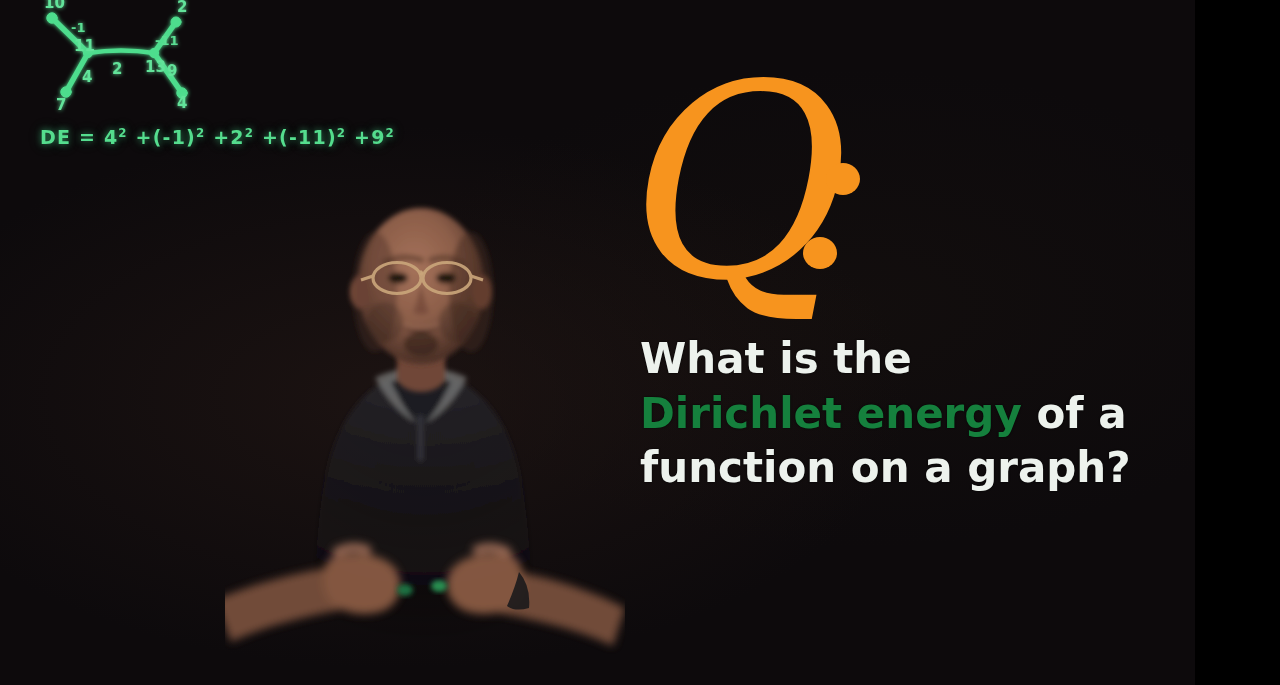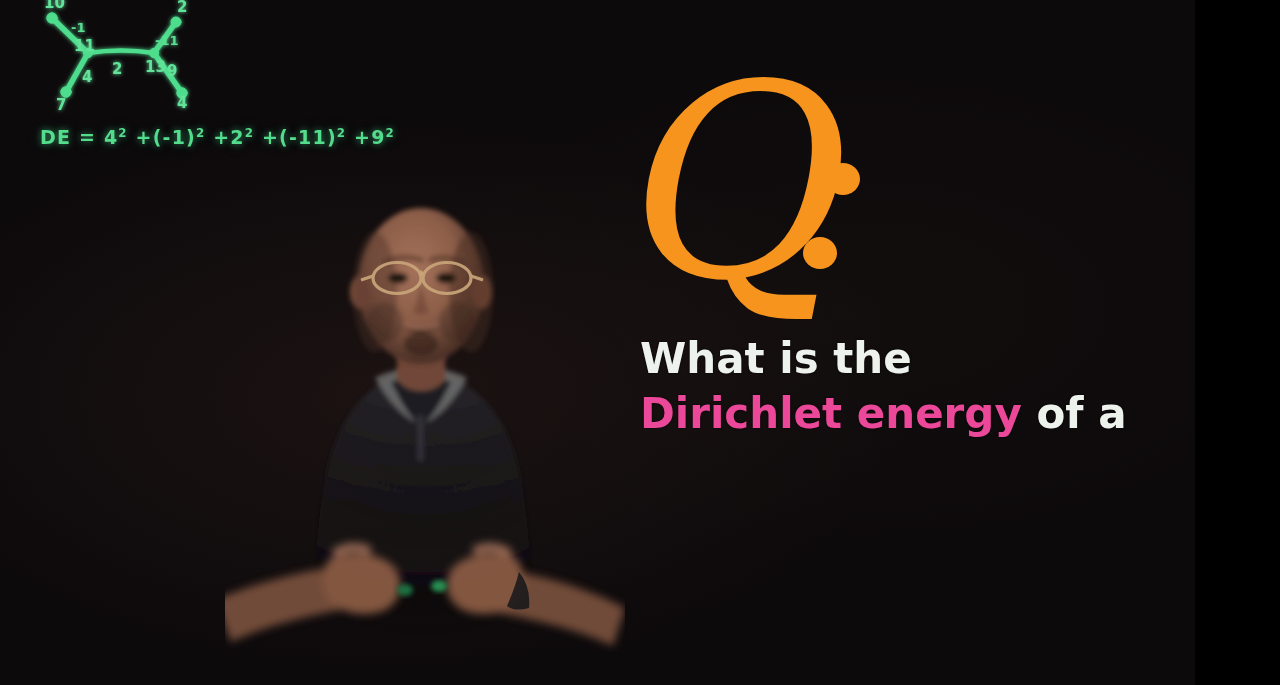--- a/index.html
+++ b/index.html
@@ -115,21 +115,21 @@
     top: 332px;
     width: 560px;
     text-align: left;
     font-family: "DejaVu Sans", sans-serif;
     font-weight: 700;
     font-size: 42px;
     line-height: 1.30;
     color: #edf2ed;
     text-shadow: 0 0 2px rgba(0,0,0,0.9);
   }
-  #caption .hl { color: #ec4899; }
+  #caption .hl { color: #15803d; }
   #caption .line { display: block; white-space: nowrap; }
 </style>
 </head>
 <body>
 
 <div id="frame">
 
   <div class="vignette"></div>
 
   <div id="board-graph">
@@ -309,15 +309,16 @@
 
   <div id="q-mark">
     <div id="q-glyph">Q</div>
     <div class="q-dot" id="q-dot-top"></div>
     <div class="q-dot" id="q-dot-bot"></div>
   </div>
 
   <div id="caption">
     <span class="line">What is the</span>
     <span class="line"><span class="hl">Dirichlet energy</span><span> of a</span></span>
+    <span class="line">function on a graph?</span>
   </div>
 
 </div>
 
 </body></html>

